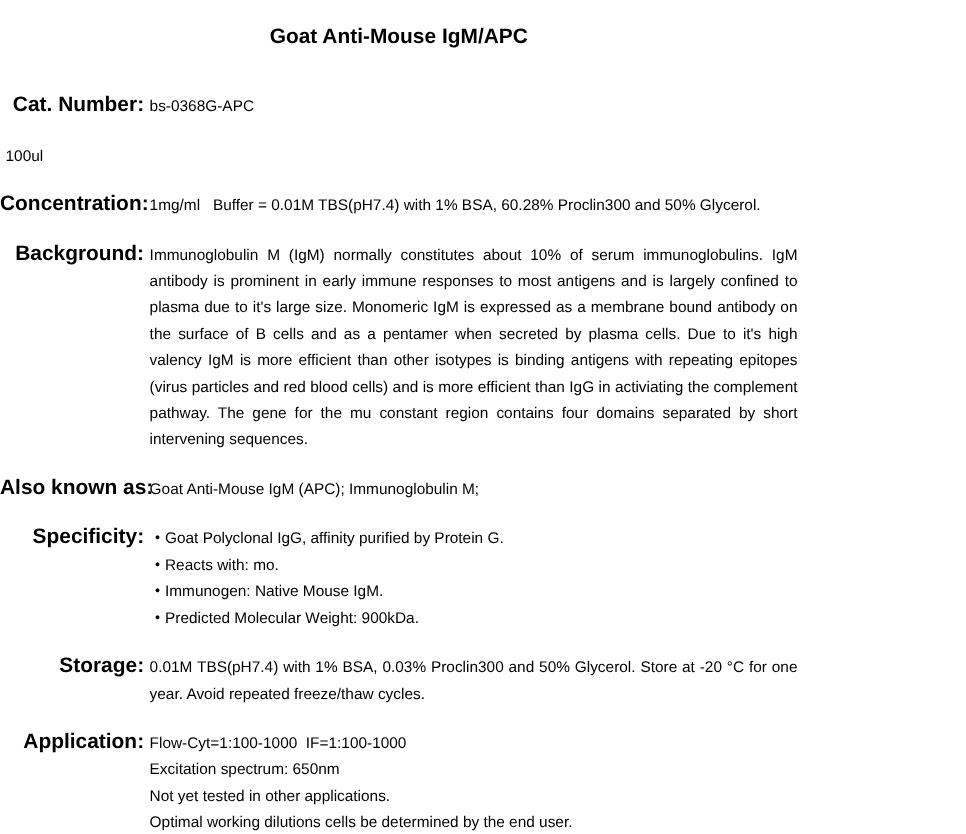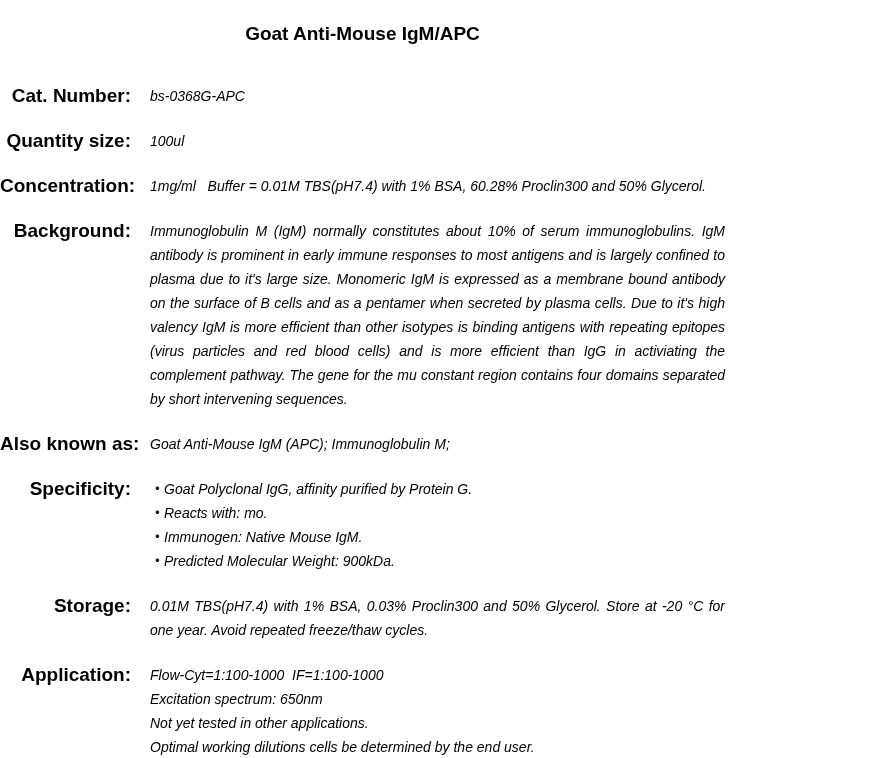--- a/index.html
+++ b/index.html
@@ -22,24 +22,23 @@
   .row-label {
     flex: 0 0 131px; width: 131px;
     text-align: right;
     font-weight: bold;
     font-size: 19px;
     line-height: 24px;
     white-space: nowrap;
   }
   .row-value {
     flex: 1;
-    margin-left: 19px;
+    margin-left: 5px;
     font-size: 14px;
     line-height: 24px;
-    font-style: italic;
   }
   .justify { text-align: justify; }
   .pre { white-space: pre-wrap; }
   .bullet-line { display: flex; line-height: 24px; }
   .bullet-dot {
     flex: 0 0 14px; width: 14px;
     padding-left: 5px;
     font-size: 13px;
   }
   .bullet-text { flex: 1; }
@@ -50,21 +49,20 @@
 <div class="page">
 
   <h1 class="doc-title">Goat Anti-Mouse IgM/APC</h1>
 
   <div class="row">
     <div class="row-label">Cat. Number:</div>
     <div class="row-value">bs-0368G-APC</div>
   </div>
 
   <div class="row">
-    <div class="row-label">Quantity size:</div>
     <div class="row-value">100ul</div>
   </div>
 
   <div class="row">
     <div class="row-label">Concentration:</div>
     <div class="row-value pre">1mg/ml   Buffer = 0.01M TBS(pH7.4) with 1% BSA, 60.28% Proclin300 and 50% Glycerol.</div>
   </div>
 
   <div class="row">
     <div class="row-label">Background:</div>

